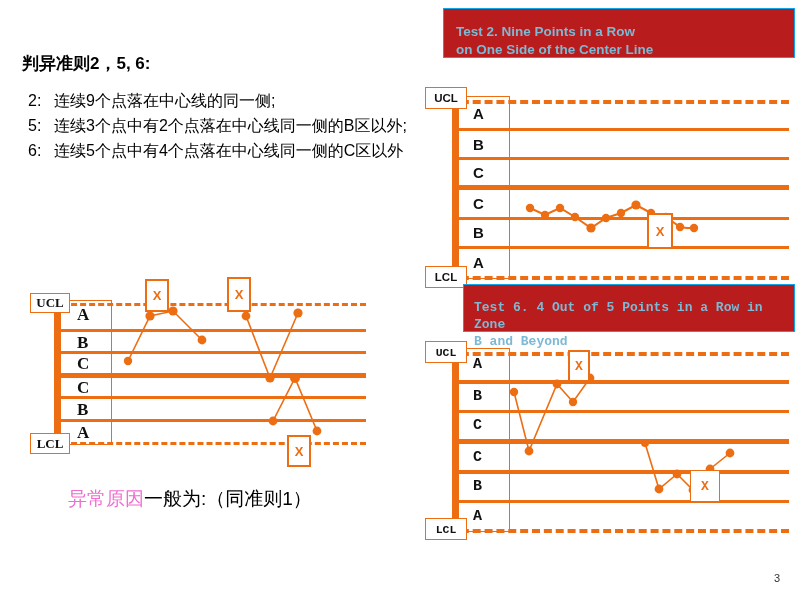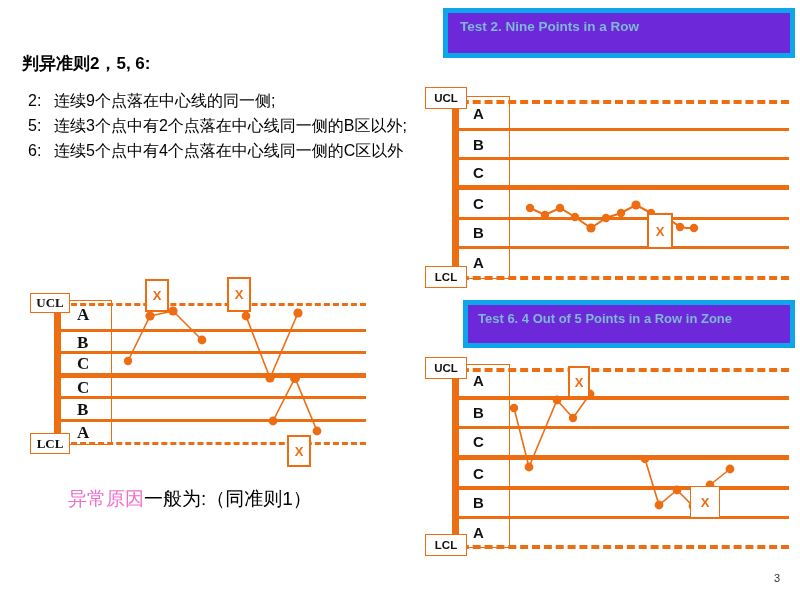--- a/index.html
+++ b/index.html
@@ -30,27 +30,27 @@
   #conclusion .pink{color:#f06ed0;}
 
   #pagenum{
     left:774px;top:572px;font-size:11px;color:#333;
   }
 
   
   .chart{position:absolute;}
   .title-box{
     position:absolute;
-    border:5px solid #0ea5e9;
-    background:#6d28d9;
+    border:1px solid #0ea5e9;
+    background:#b91c1c;
     color:#7cb9d4;
     font-weight:bold;
     font-size:13.5px;
     line-height:18px;
-    padding:5px 6px 6px 12px;
+    padding:14px 6px 6px 12px;
     box-sizing:border-box;
     z-index:6;
   }
   .axis{position:absolute;background:#ED6D13;}          
   .zone-line{position:absolute;background:#ED6D13;}      
   .dash-line{position:absolute;height:0;border-top:4px dashed #ED6D13;}
   .zone-col{position:absolute;border:1px solid #ED6D13;box-sizing:border-box;background:transparent;z-index:3;}
   .zone-letter{
     position:absolute;z-index:4;color:#111;font-weight:bold;
     font-size:15px;line-height:1;
@@ -85,20 +85,21 @@
 <div class="abs" id="conclusion">
   <span class="pink">异常原因</span><span>一般为:（同准则1）</span>
 </div>
 
 <div class="abs" id="pagenum">3</div>
 
 <div class="chart" id="chart-test2" style="left:425px;top:8px;width:370px;height:280px;">
 
   <div class="title-box" style="left:18px;top:0px;width:352px;height:50px;">
     <div>Test 2. Nine Points in a Row</div>
+    <div> on One Side of the Center Line</div>
   </div>
 
   <div class="dash-line" style="left:24px;top:92px;width:340px;"></div>
   <div class="dash-line" style="left:24px;top:268px;width:340px;"></div>
 
   <div class="zone-line" style="left:30px;top:120px;width:334px;height:3px;"></div>
   <div class="zone-line" style="left:30px;top:149px;width:334px;height:3px;"></div>
   <div class="zone-line" style="left:30px;top:177px;width:334px;height:5px;"></div>
   <div class="zone-line" style="left:30px;top:209px;width:334px;height:3px;"></div>
   <div class="zone-line" style="left:30px;top:238px;width:334px;height:3px;"></div>
@@ -187,24 +188,25 @@
     <circle cx="265" cy="135" r="5.0" fill="#ED6D13"></circle>
     <circle cx="243" cy="178" r="4.4" fill="#ED6D13"></circle>
     <circle cx="287" cy="188" r="4.4" fill="#ED6D13"></circle>
   </svg>
 
   <div class="x-box" style="left:115px;top:36px;width:24px;height:33px;">X</div>
   <div class="x-box" style="left:197px;top:34px;width:24px;height:35px;">X</div>
   <div class="x-box" style="left:257px;top:192px;width:24px;height:32px;">X</div>
 </div>
 
-<div class="chart" id="chart-test6" style="left:425px;top:300px;width:370px;height:265px;">
+<div class="chart" id="chart-test6" style="left:425px;top:284px;width:370px;height:265px;font-family:Liberation Mono, monospace;">
 
   <div class="title-box" style="left:38px;top:0px;width:332px;height:48px;font-size:13px;line-height:17px;padding-left:10px;">
     <div>Test 6. 4 Out of 5 Points in a Row in Zone</div>
+    <div>B and Beyond</div>
   </div>
 
   <div class="dash-line" style="left:24px;top:68px;width:340px;"></div>
   <div class="dash-line" style="left:24px;top:245px;width:340px;"></div>
 
   <div class="zone-line" style="left:30px;top:96px;width:334px;height:4px;"></div>
   <div class="zone-line" style="left:30px;top:126px;width:334px;height:3px;"></div>
   <div class="zone-line" style="left:30px;top:155px;width:334px;height:5px;"></div>
   <div class="zone-line" style="left:30px;top:186px;width:334px;height:4px;"></div>
   <div class="zone-line" style="left:30px;top:216px;width:334px;height:3px;"></div>

